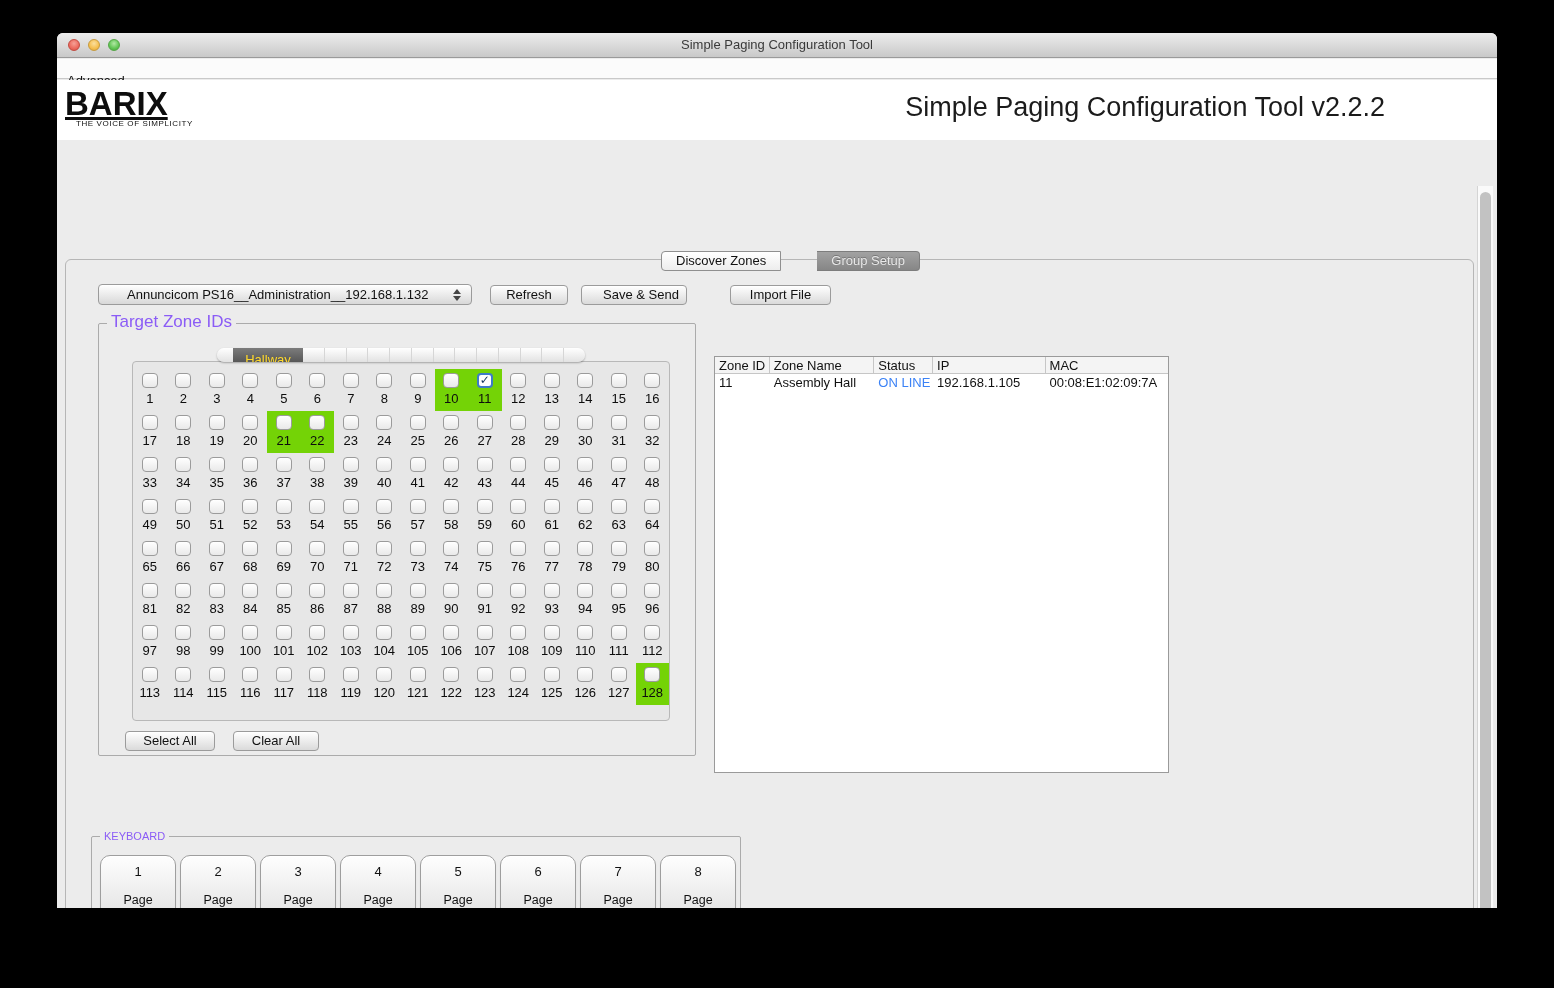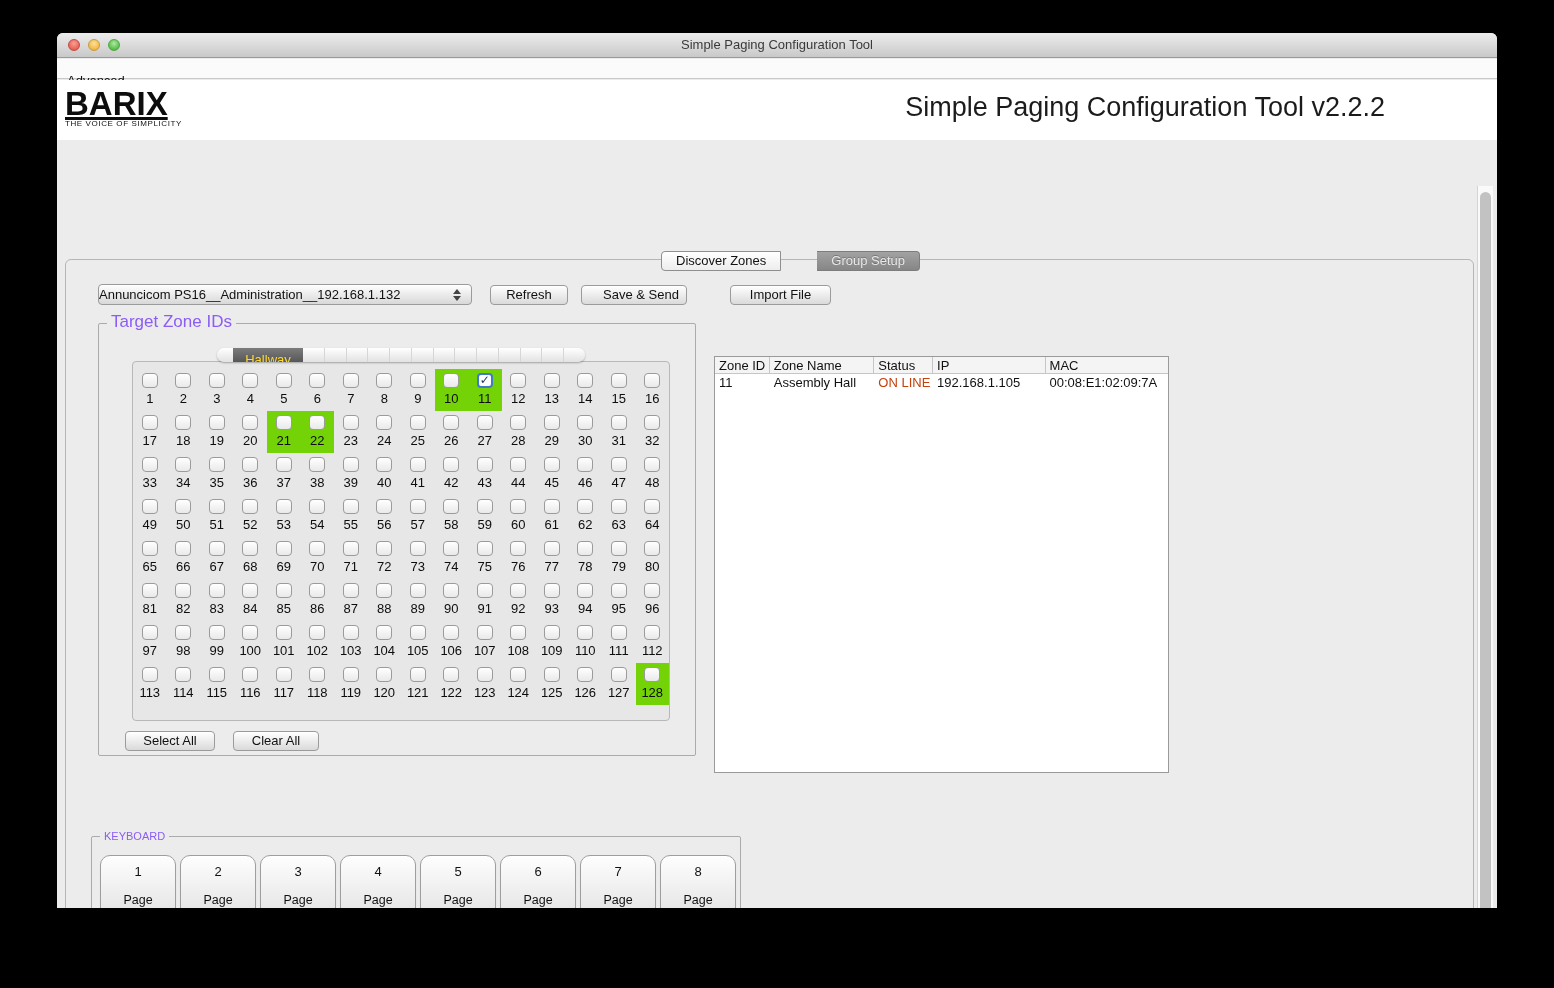--- a/index.html
+++ b/index.html
@@ -21,21 +21,21 @@
 
   
   .menubar { position:absolute; left:0; top:26px; width:100%; height:20px; background:#FBFBFB;
              border-bottom:1px solid #c9c9c9; }
   .menubar .menu-item { display:inline-block; padding:14px 10px; font-size:13px; color:#111; }
 
   
   .header { position:absolute; left:0; top:47px; width:100%; height:60px; background:#fff; }
   .logo { position:absolute; left:8px; top:9px; }
   .logo-word { font-size:33px; font-weight:900; letter-spacing:0px; color:#0d0d0d; line-height:30px;text-decoration:underline; }
-  .logo-tag  { font-size:8px; letter-spacing:0.6px; color:#111; }
+  .logo-tag  { font-size:8px; letter-spacing:0.6px; color:#111; margin-left:11px; }
   .app-title { position:absolute; right:112px; top:12px; font-size:27px; font-weight:400; color:#1b1b1b; }
 
   
   .content { position:absolute; left:0; top:107px; right:0; bottom:0; background:#ECECEC; }
   .main-panel { position:absolute; left:8px; top:119px; width:1409px; height:753px;
                 background:#ECECEC; border:1px solid #b6b6b6; border-radius:6px; }
 
   
   .scrollbar { position:absolute; left:1420px; top:46px; width:16px; height:827px;
                background:#FAFAFA; border-left:1px solid #d4d4d4; }
@@ -49,21 +49,21 @@
             border-radius:4px 0 0 4px; color:#111; }
   .tab-gs { background:linear-gradient(#a2a2a2,#868686); border:1px solid #7d7d7d; border-left:none;
             border-radius:0 4px 4px 0; color:#e8e8e8; text-shadow:0 -1px 0 rgba(0,0,0,0.25); }
 
   
   .aqua-btn { position:absolute; height:20px; border:1px solid #9b9b9b; border-radius:4px;
               background:linear-gradient(#ffffff,#dadada); font-size:13px; color:#111;
               text-align:center; line-height:18px; box-shadow:inset 0 1px 0 rgba(255,255,255,0.7); }
   .dropdown { position:absolute; left:32px; top:24px; width:374px; height:21px;
               border:1px solid #9b9b9b; border-radius:4px; background:linear-gradient(#ffffff,#d8d8d8);
-              font-size:13px; line-height:19px; padding-left:0; color:#111;
+              font-size:13px; line-height:19px; padding-left:28px; color:#111;
               box-shadow:inset 0 1px 0 rgba(255,255,255,0.7); }
   .dd-arrows { position:absolute; right:10px; top:4px; display:flex; flex-direction:column; gap:2px; }
   .dd-arrows .up   { width:0; height:0; border-left:4px solid transparent; border-right:4px solid transparent; border-bottom:5px solid #444; }
   .dd-arrows .down { width:0; height:0; border-left:4px solid transparent; border-right:4px solid transparent; border-top:5px solid #444; }
 
   
   .groupbox { position:absolute; border:1px solid #ababab; border-radius:2px; }
   .groupbox-label { position:absolute; top:-10px; left:8px; background:#ECECEC; padding:0 4px; color:#8b5cf6; }
   .gb-target { left:32px; top:63px; width:598px; height:433px; }
   .gb-target > .groupbox-label { font-size:17px; top:-12px; }
@@ -96,21 +96,21 @@
 
   
   .gm-heading { position:absolute; left:648px; top:58px; width:455px; text-align:center;
                 font-size:13.5px; font-weight:bold; color:#111; }
   .gm-table { position:absolute; left:648px; top:96px; width:455px; height:417px;
               background:#fff; border:1px solid #9a9a9a; }
   .gm-header { display:flex; height:17px; background:#f4f4f4; border-bottom:1px solid #c6c6c6; }
   .gm-hcell { font-size:13px; color:#111; padding:1px 0 0 4px; border-right:1px solid #c6c6c6; overflow:hidden; white-space:nowrap; }
   .gm-row { display:flex; height:17px; }
   .gm-cell { font-size:13px; color:#111; padding:1px 0 0 4px; overflow:hidden; white-space:nowrap; }
-  .gm-cell.online { color:#c2410c; }
+  .gm-cell.online { color:#3b82f6; }
   .c0 { width:55px; } .c1 { width:105px; } .c2 { width:59px; } .c3 { width:113px; } .c4 { width:123px; border-right:none; }
 
   
   .kb-rows { position:absolute; left:8px; top:18px; }
   .kb-row { display:flex; gap:4px; margin-bottom:8px; }
   .kb-btn { width:76px; height:70px; border:1px solid #9e9e9e; border-radius:10px;
             background:linear-gradient(#fefefe,#e0e0e0); display:flex; flex-direction:column;
             align-items:center; box-shadow:inset 0 1px 0 #fff, 0 1px 1px rgba(0,0,0,0.15); }
   .kb-num { font-size:13px; color:#111; margin-top:8px; }
   .kb-label { font-size:12.5px; color:#111; margin-top:13px; text-align:center; width:60px; line-height:1.35; }

